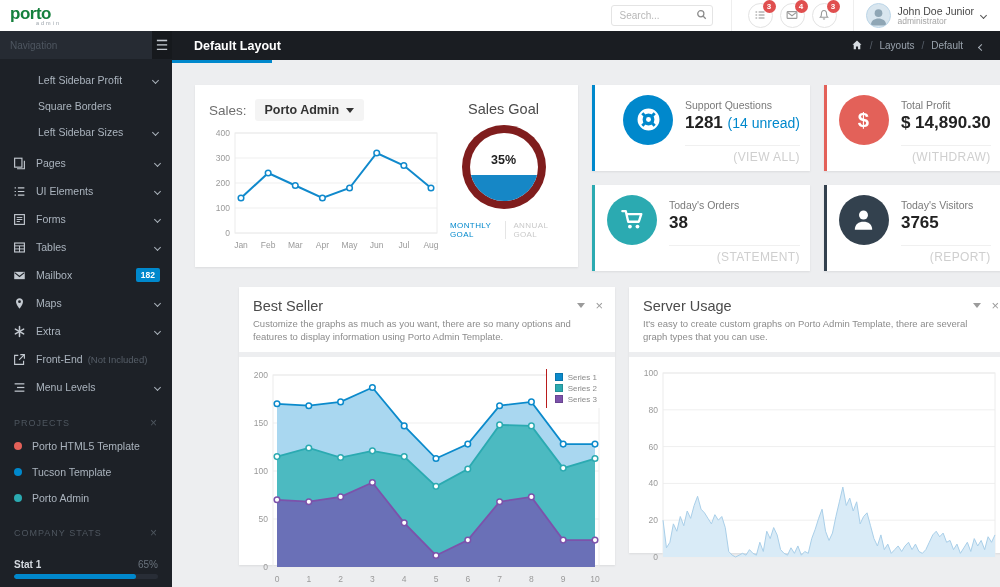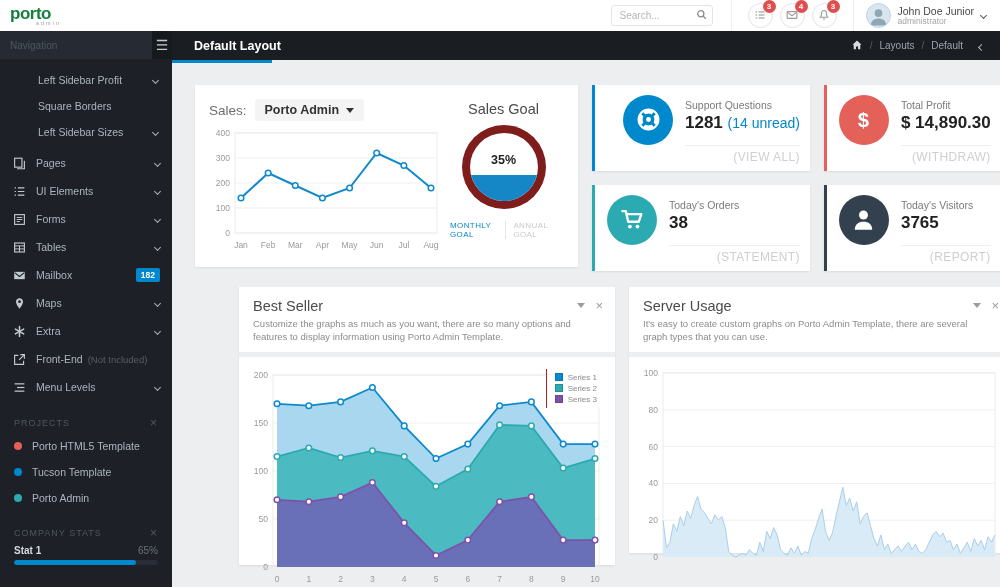--- a/index.html
+++ b/index.html
@@ -44,21 +44,21 @@
   .side-item { display:flex; align-items:center; padding:7px 12px; color:#abb4be; font-size:10.5px; cursor:pointer; }
   .side-item .ic { width:14px; height:14px; margin-right:10px; color:#c3c9d0; flex:none; display:flex; align-items:center; justify-content:center; }
   .side-item .chev { margin-left:auto; }
   .side-item .note { color:#565e68; font-size:9.5px; margin-left:5px; }
   .mail-badge { margin-left:auto; background:#0088cc; color:#fff; font-size:8.5px; font-weight:bold; border-radius:2px; padding:2px 5px; }
   .side-section { padding:0 14px; margin-top:16px; }
   .side-sec-head { display:flex; align-items:center; color:#4e565f; font-size:9px; letter-spacing:1px; text-transform:uppercase; margin-bottom:4px; }
   .xicon { margin-left:auto; color:#4e565f; font-size:12px; cursor:pointer; line-height:1; }
   .proj-item { display:flex; align-items:center; gap:10px; padding:7px 0; color:#abb4be; font-size:10.5px; cursor:pointer; }
   .dot { width:8px; height:8px; border-radius:50%; flex:none; }
-  .stat-row { display:flex; align-items:center; margin:6px 0 4px; }
+  .stat-row { display:flex; align-items:center; margin:20px 0 4px; }
   .stat-label { color:#d5dae0; font-size:10px; font-weight:bold; }
   .stat-val { margin-left:auto; color:#6a737d; font-size:10px; }
   .progress-track { height:5px; background:#282d36; border-radius:3px; overflow:hidden; }
   .progress-fill { height:100%; background:#0088cc; border-radius:3px; }
 
   
   .content { position:absolute; top:31px; left:172px; right:0; bottom:0; }
   .content-head { height:29px; background:#1a1d22; display:flex; align-items:center; padding:0 12px 0 22px; }
   .page-title { color:#fff; font-size:12.5px; font-weight:bold; }
   .breadcrumb { margin-left:auto; display:flex; align-items:center; gap:7px; color:#8a939d; font-size:10px; }

